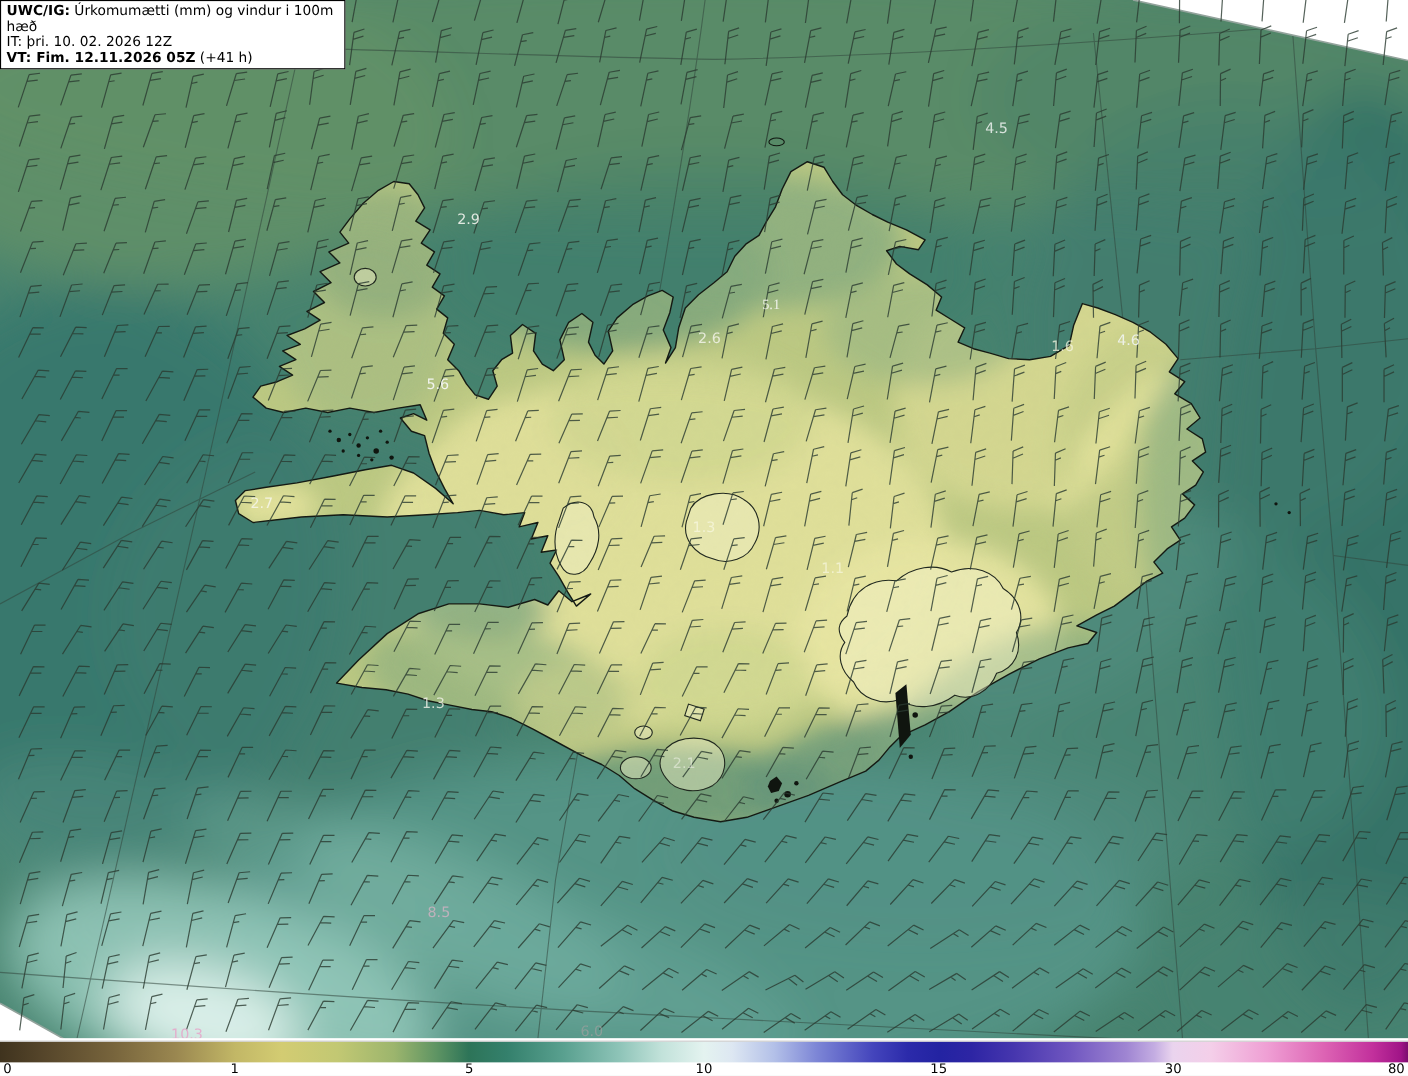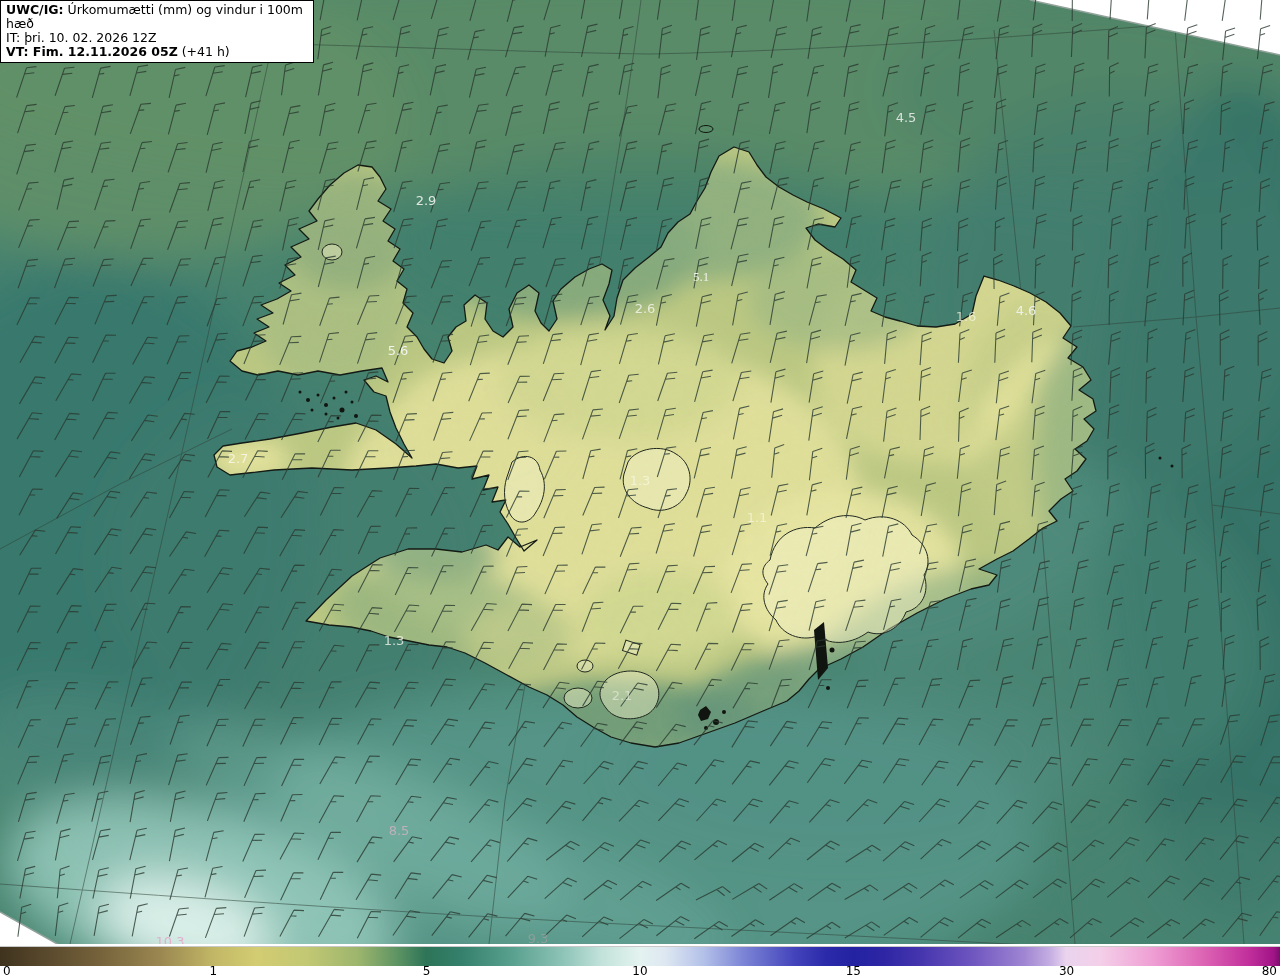--- a/index.html
+++ b/index.html
@@ -166,21 +166,21 @@
       <div class="map-label" style="left: 966px; top: 316px; color: rgb(247, 247, 227); opacity: 0.75;">1.6</div>
       <div class="map-label" style="left: 1026px; top: 310px; color: rgb(238, 242, 236); opacity: 0.95;">4.6</div>
       <div class="map-label" style="left: 398px; top: 350px; color: rgb(244, 246, 242); opacity: 0.95;">5.6</div>
       <div class="map-label" style="left: 238px; top: 458px; color: rgb(245, 245, 230); opacity: 0.9;">2.7</div>
       <div class="map-label" style="left: 640px; top: 480px; color: rgb(251, 251, 236); opacity: 0.6; text-align: center;">1.3</div>
       <div class="map-label" style="left: 757px; top: 517px; color: rgb(251, 251, 236); opacity: 0.6;">1.1</div>
       <div class="map-label" style="left: 394px; top: 640px; color: rgb(243, 244, 234); opacity: 0.8;">1.3</div>
       <div class="map-label" style="left: 622px; top: 695px; color: rgb(243, 244, 234); opacity: 0.55; text-align: right;">2.1</div>
       <div class="map-label" style="left: 399px; top: 830px; color: rgb(217, 179, 198); opacity: 0.75;">8.5</div>
       <div class="map-label" style="left: 170px; top: 941px; color: rgb(229, 169, 203); opacity: 0.9;">10.3</div>
-      <div class="map-label" style="left: 538px; top: 938px; color: rgb(142, 159, 155); opacity: 0.95;">9.3</div>
+      <div class="map-label" style="left: 538px; top: 938px; color: rgb(142, 159, 155); opacity: 0.95;">6.0</div>
     </div>
 
   <div id="titlebox">
     <div><span class="b">UWC/IG:</span><span> Úrkomumætti (mm) og vindur i 100m hæð</span></div>
     <div>IT: þri. 10. 02. 2026 12Z</div>
     <div><span class="b">VT: Fim. 12.11.2026 05Z</span><span> (+41 h)</span></div>
   </div>
 
   <div id="colorbar">
     <div id="cbar-sep"></div>

